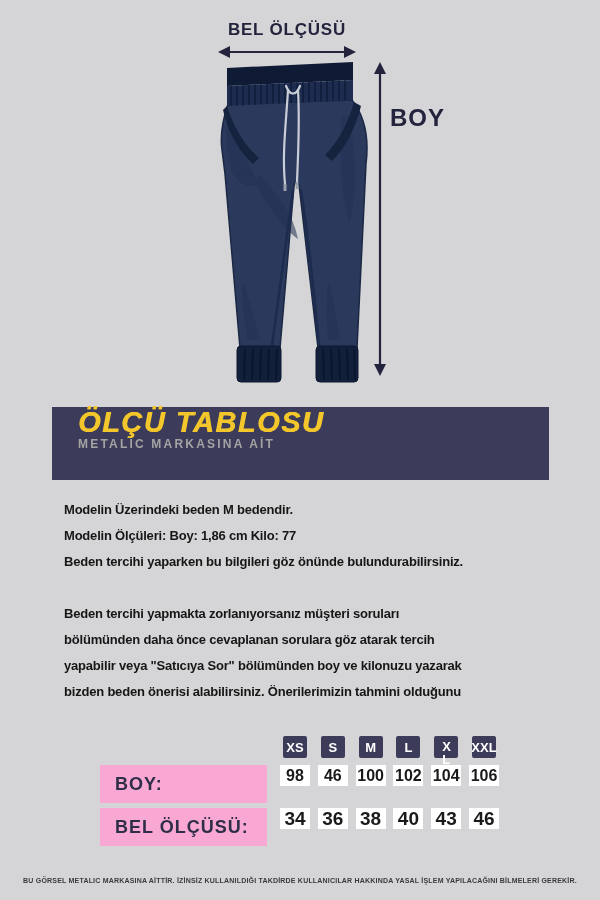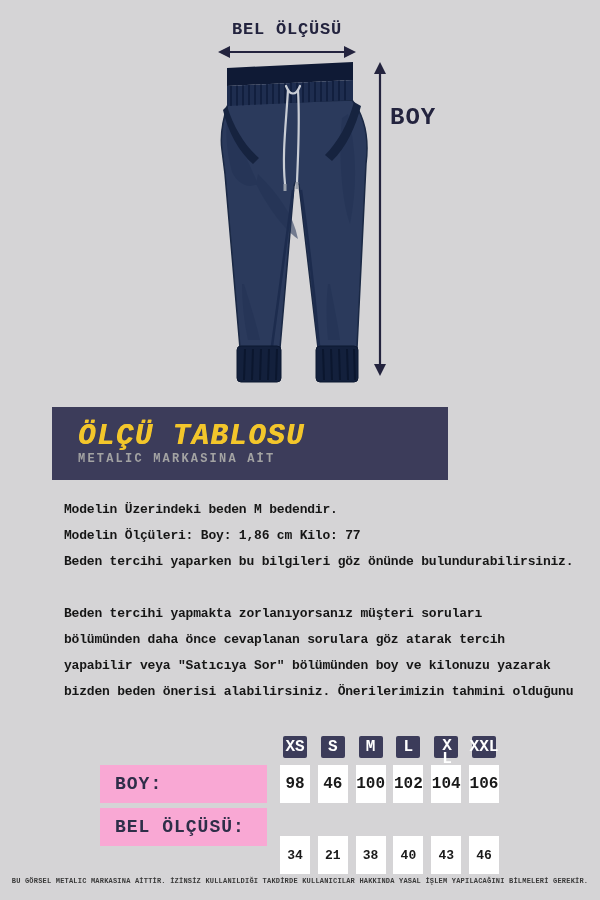--- a/index.html
+++ b/index.html
@@ -1,73 +1,73 @@
 <!DOCTYPE html>
 <html><head>
 <meta charset="utf-8">
 <style>
   html,body{margin:0;padding:0;}
   .page{
     position:relative;width:600px;height:900px;background:#d5d4d6;
-    overflow:hidden;font-family:Liberation Mono, monospace;
+    overflow:hidden;font-family:Liberation Sans, sans-serif;
   }
   
   .waist-label{
     position:absolute;left:187px;top:20px;width:200px;text-align:center;
     font-size:17px;font-weight:bold;letter-spacing:.8px;color:#23233e;
   }
   .boy-label{
     position:absolute;left:390px;top:104px;
     font-size:24px;font-weight:bold;letter-spacing:1px;color:#23233e;
   }
   .arrows-svg{position:absolute;left:0;top:0;}
   .pants-svg{position:absolute;left:198px;top:54px;}
   
   .banner{
-    position:absolute;left:52px;top:407px;width:396px;height:73px;
-    background:#3c3c5a;display:flex;flex-direction:column;justify-content:center;
+    position:absolute;left:52px;top:407px;width:497px;height:73px;
+    background:#3c3c5a;display:flex;flex-direction:column;justify-content:flex-start;
     padding-left:26px;box-sizing:border-box;
   }
   .banner-title{
     font-size:29px;font-weight:bold;font-style:italic;letter-spacing:1.5px;
     color:#f3c62b;text-shadow:.6px 0 #f3c62b;line-height:30px;
   }
   .banner-subtitle{
     font-size:12px;font-weight:bold;letter-spacing:2.2px;color:#a3a3a3;
   }
   
   .para{position:absolute;left:64px;color:#161616;font-weight:bold;
     font-size:13px;letter-spacing:-0.2px;}
   .para .line{white-space:nowrap;line-height:26px;}
   .para-intro{top:497px;}
   .para-advice{top:601px;}
   
   .chips-row{position:absolute;left:280px;top:736px;display:flex;gap:7.8px;}
   .size-col{width:30px;display:flex;justify-content:center;}
   .chip{
     width:24px;height:22px;background:#3c3c5a;color:#fff;border-radius:2px;
-    font-size:16px;font-weight:bold;display:flex;align-items:center;
+    font-size:13px;font-weight:bold;display:flex;align-items:center;
     justify-content:center;overflow:visible;
   }
   .chips-row .size-col:nth-child(5) .chip{align-items:flex-start;padding-top:4px;box-sizing:border-box;}
   .chips-row .size-col:nth-child(5) .chip span{
     display:inline-block;width:8px;word-break:break-all;line-height:13px;text-align:center;
   }
   .row-label{
     position:absolute;left:100px;width:167px;height:38px;background:#f9a8d4;
     display:flex;align-items:center;padding-left:15px;box-sizing:border-box;
     font-weight:bold;letter-spacing:1px;color:#2e2e48;font-size:18px;
   }
   .row-values{position:absolute;left:280px;display:flex;gap:7.8px;}
   .cell{
-    width:30px;height:38px;background:#ffffff;display:flex;align-items:center;
+    width:30px;height:21px;background:#ffffff;display:flex;align-items:center;
     justify-content:center;font-weight:bold;color:#1a1a1a;
   }
   .row1 .cell{font-size:16px;}
-  .row2 .cell{font-size:13px;margin-top:28px;}
+  .row2 .cell{font-size:19px;}
   .top-row1{top:765px;}
   .top-row2{top:808px;}
   
   .footer{
     position:absolute;left:0;top:877px;width:600px;text-align:center;
     font-size:7px;font-weight:600;letter-spacing:.2px;color:#3a3a3a;
   }
 </style>
 </head>
 <body>
@@ -220,21 +220,21 @@
     <div class="cell">46</div>
     <div class="cell">100</div>
     <div class="cell">102</div>
     <div class="cell">104</div>
     <div class="cell">106</div>
   </div>
 
   <div class="row-label top-row2">BEL ÖLÇÜSÜ:</div>
   <div class="row-values row2 top-row2">
     <div class="cell">34</div>
-    <div class="cell">21</div>
+    <div class="cell">36</div>
     <div class="cell">38</div>
     <div class="cell">40</div>
     <div class="cell">43</div>
     <div class="cell">46</div>
   </div>
 
   <div class="footer">BU GÖRSEL METALIC MARKASINA AİTTİR. İZİNSİZ KULLANILDIĞI TAKDİRDE KULLANICILAR HAKKINDA YASAL İŞLEM YAPILACAĞINI BİLMELERİ GEREKİR.</div>
 
 </div>
 

